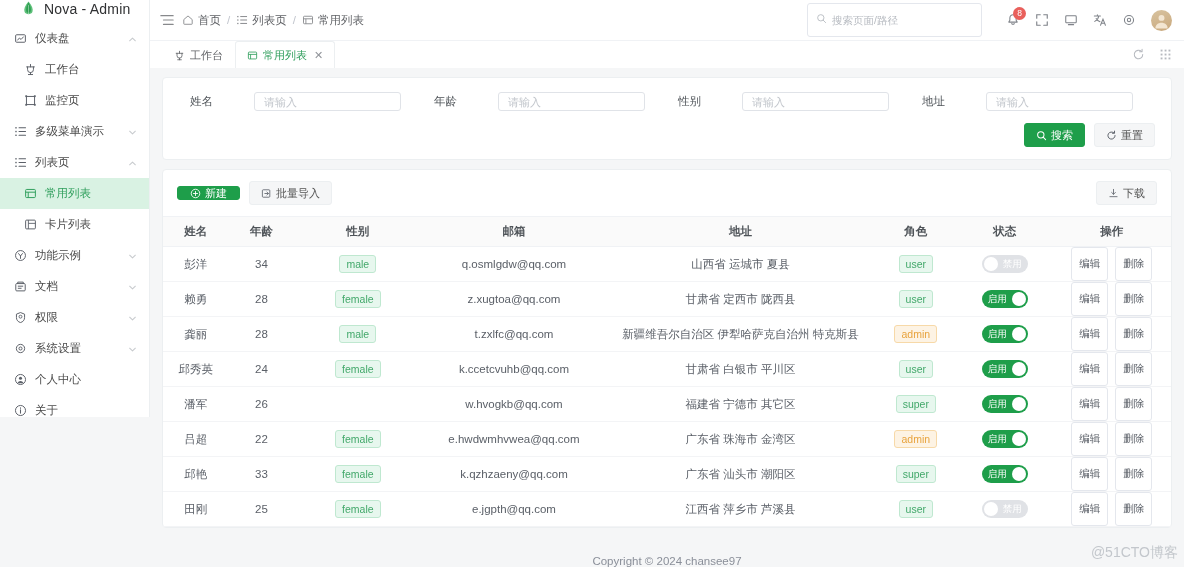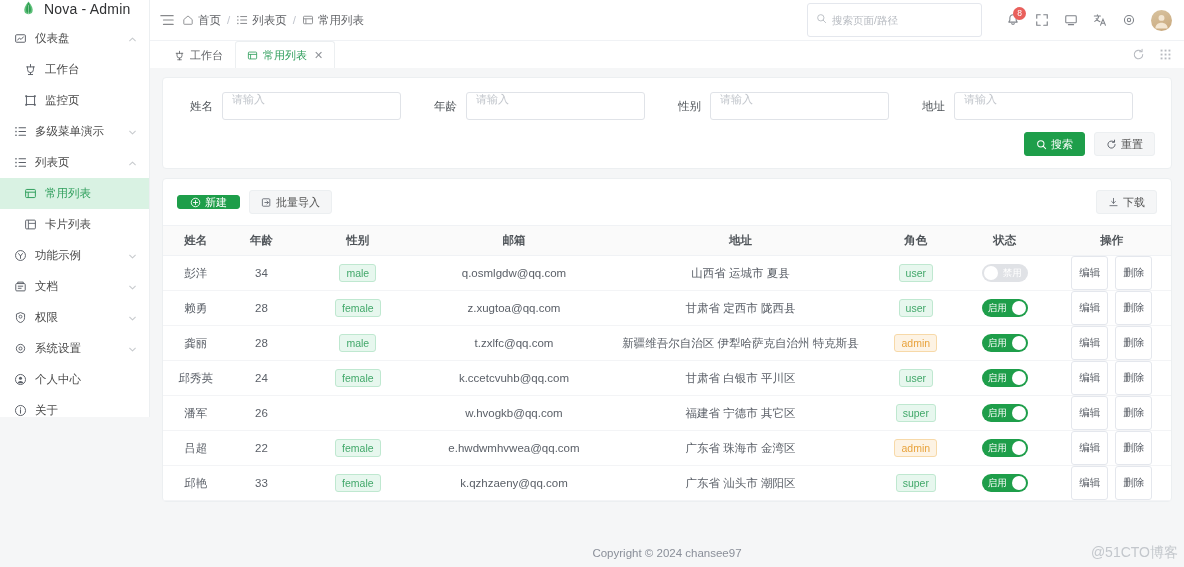--- a/index.html
+++ b/index.html
@@ -97,22 +97,22 @@
 
   
   .searchcard { padding: 14px 16px 12px 16px; margin-bottom: 9px; }
   .form-row { display: flex; align-items: center; }
   .field { display: flex; align-items: center; flex: 1 1 0; padding-right: 22px; }
   .field .flabel {
     width: 34px; text-align: right; font-size: 11.5px; color: #4f5459;
     margin-right: 9px; flex: 0 0 34px; white-space: nowrap;
   }
   .field .finput {
-    flex: 1 1 auto; height: 28px; border: 1px solid #e0e3e8; border-radius: 3px;
-    display: flex; align-items: flex-start; padding: 0 9px;
+    flex: 1 1 auto; height: 19px; border: 1px solid #e0e3e8; border-radius: 3px;
+    display: flex; align-items: center; padding: 0 9px; margin-left: 32px;
   }
   .field .finput input {
     border: none; outline: none; width: 100%; font-size: 11px;
     color: #606266; background: transparent; font-family: inherit;
   }
   .field .finput input::placeholder { color: #c2c6cc; }
   .form-actions { display: flex; justify-content: flex-end; gap: 9px; margin-top: 12px; }
   .btn {
     height: 24px; border-radius: 3px; font-size: 11px; display: inline-flex;
     align-items: center; gap: 4px; padding: 0 11px; cursor: pointer;
@@ -158,21 +158,21 @@
   .switch.on .knob { right: 2px; }
   .switch.off .knob { left: 2px; }
   .op-btns { display: inline-flex; gap: 7px; justify-content: center; }
   .op-btn {
     height: 34px; border: 1px solid #e4e7ed; border-radius: 3px; background: #fff;
     font-size: 10.5px; color: #5b6068; padding: 0 7px; display: inline-flex;
     align-items: center; cursor: pointer;
   }
 
   .footer {
-    height: 29px; flex: 0 0 29px; display: flex; align-items: center;
+    height: 29px; flex: 0 0 29px; display: flex; align-items: flex-end;
     justify-content: center; font-size: 11.5px; color: #8a8f99; background: #f5f6f7;
     position: relative; z-index: 5;
   }
   .watermark {
     position: absolute; right: 6px; bottom: 5px; font-size: 14px; color: #c3c7cc;
   }
 </style>
 </head>
 <body>
 
@@ -687,20 +687,36 @@
                 <td><span class="tagbox tag-green">super</span></td>
                 <td><span class="switch on">
                     <span>启用</span>
                     <span class="knob"></span>
                   </span></td>
                 <td><span class="op-btns">
                     <button class="op-btn">编辑</button>
                     <button class="op-btn">删除</button>
                   </span></td>
               </tr>
+              <tr>
+                <td>田刚</td>
+                <td>25</td>
+                <td><span class="tagbox tag-green">female</span></td>
+                <td>e.jgpth@qq.com</td>
+                <td>江西省 萍乡市 芦溪县</td>
+                <td><span class="tagbox tag-green">user</span></td>
+                <td><span class="switch off">
+                    <span>禁用</span>
+                    <span class="knob"></span>
+                  </span></td>
+                <td><span class="op-btns">
+                    <button class="op-btn">编辑</button>
+                    <button class="op-btn">删除</button>
+                  </span></td>
+              </tr>
             </tbody>
         </table>
       </section>
     </div>
 
     <footer class="footer">
       <span>Copyright © 2024 chansee97</span>
       <span class="watermark">@51CTO博客</span>
     </footer>
   </div>

